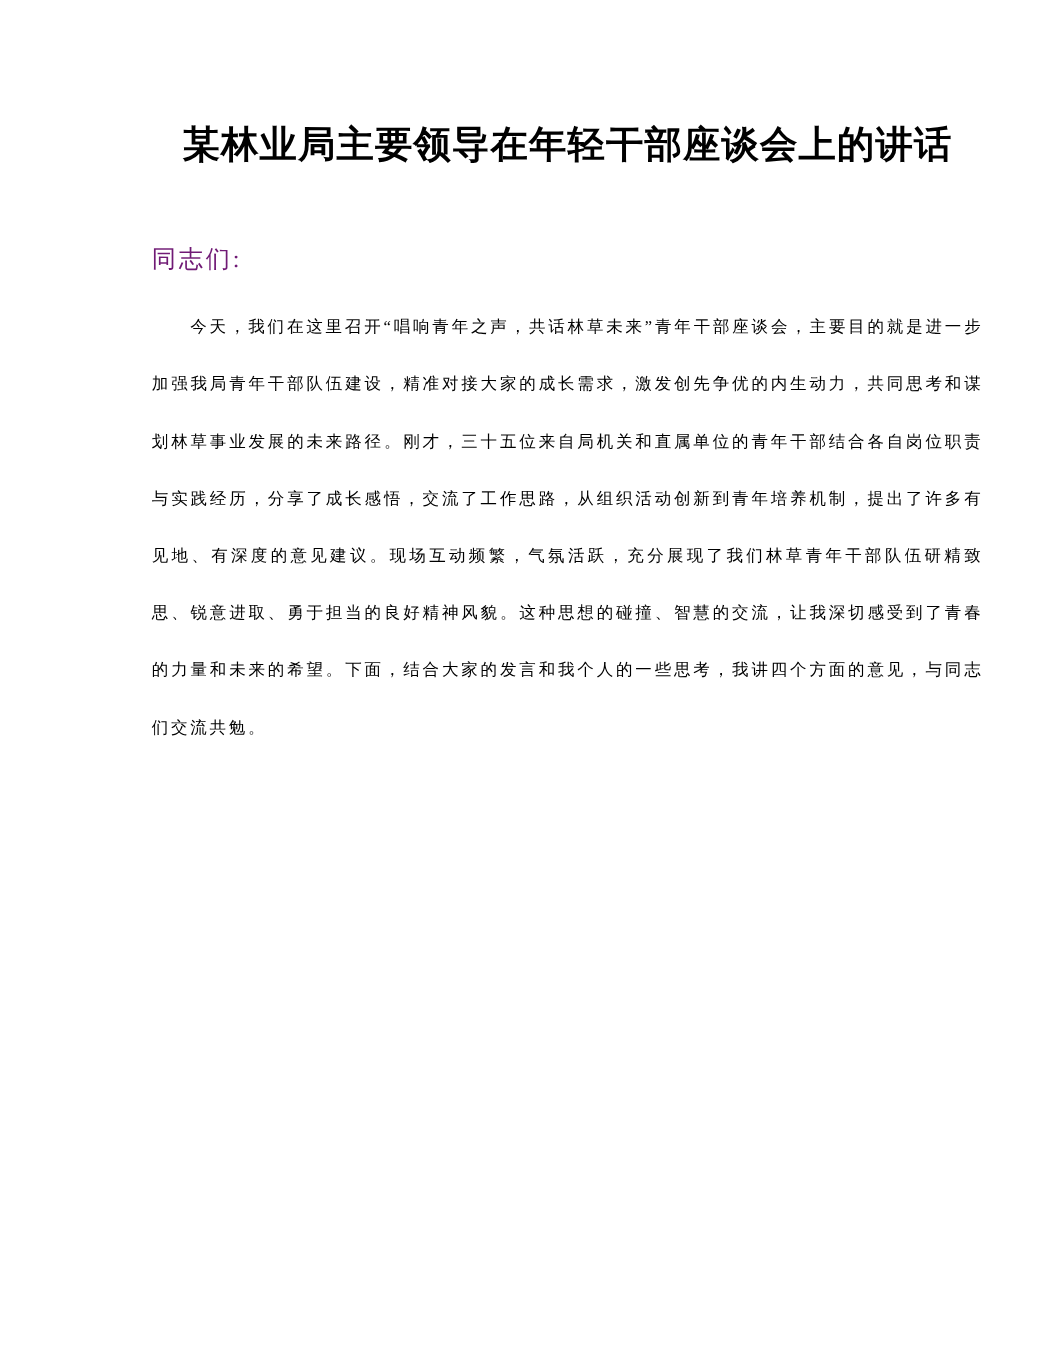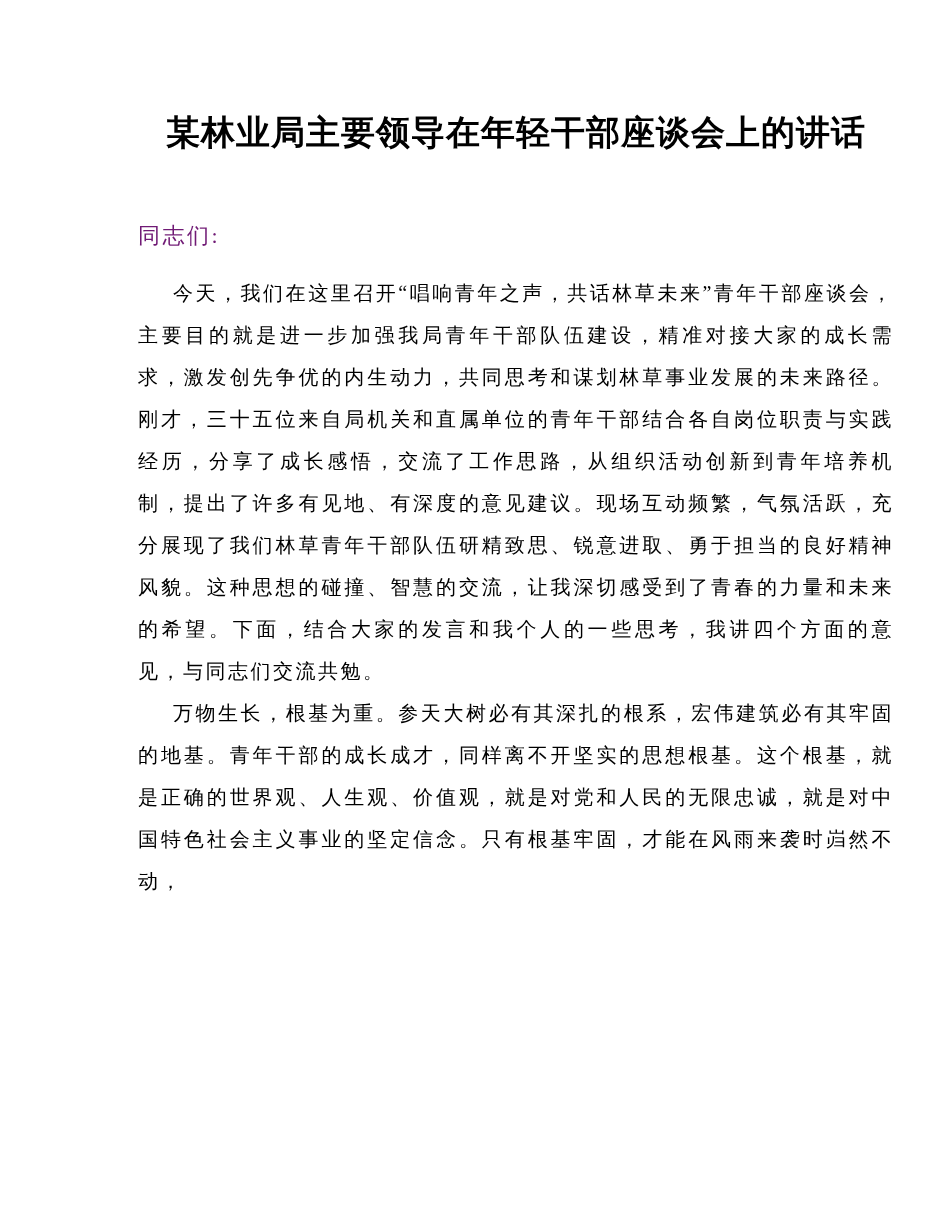--- a/index.html
+++ b/index.html
@@ -33,22 +33,22 @@
   .salutation {
     margin-top: 56px;
     font-size: 22px;
     line-height: 43.5px;
     letter-spacing: 2.5px;
     color: #701a75;
   }
 
   .body-para {
     margin-bottom: 0;
-    font-size: 20px;
-    line-height: 42px;
+    font-size: 15px;
+    line-height: 52px;
     letter-spacing: 2.5px;
     text-align: justify;
     text-justify: inter-character;
     text-indent: 35px;
     color: #000000;
   }
 
   .salutation + .body-para { margin-top: 14px; }
 
   .section-heading {
@@ -68,15 +68,14 @@
 
 <div class="page">
 
   <h1 class="doc-title">某林业局主要领导在年轻干部座谈会上的讲话</h1>
 
   <p class="salutation">同志们:</p>
 
   <p class="body-para">今天，我们在这里召开“唱响青年之声，共话林草未来”青年干部座谈会，主要目的就是进一步加强我局青年干部队伍建设，精准对接大家的成长需求，激发创先争优的内生动力，共同思考和谋划林草事业发展的未来路径。刚才，三十五位来自局机关和直属单位的青年干部结合各自岗位职责与实践经历，分享了成长感悟，交流了工作思路，从组织活动创新到青年培养机制，提出了许多有见地、有深度的意见建议。现场互动频繁，气氛活跃，充分展现了我们林草青年干部队伍研精致思、锐意进取、勇于担当的良好精神风貌。这种思想的碰撞、智慧的交流，让我深切感受到了青春的力量和未来的希望。下面，结合大家的发言和我个人的一些思考，我讲四个方面的意见，与同志们交流共勉。</p>
 
 
-  <p class="body-para">万物生长，根基为重。参天大树必有其深扎的根系，宏伟建筑必有其牢固的地基。青年干部的成长成才，同样离不开坚实的思想根基。这个根基，就是正确的世界观、人生观、价值观，就是对党和人民的无限忠诚，就是对中国特色社会主义事业的坚定信念。只有根基牢固，才能在风雨来袭时岿然不动，</p>
 
 </div>
 
 </body></html>

